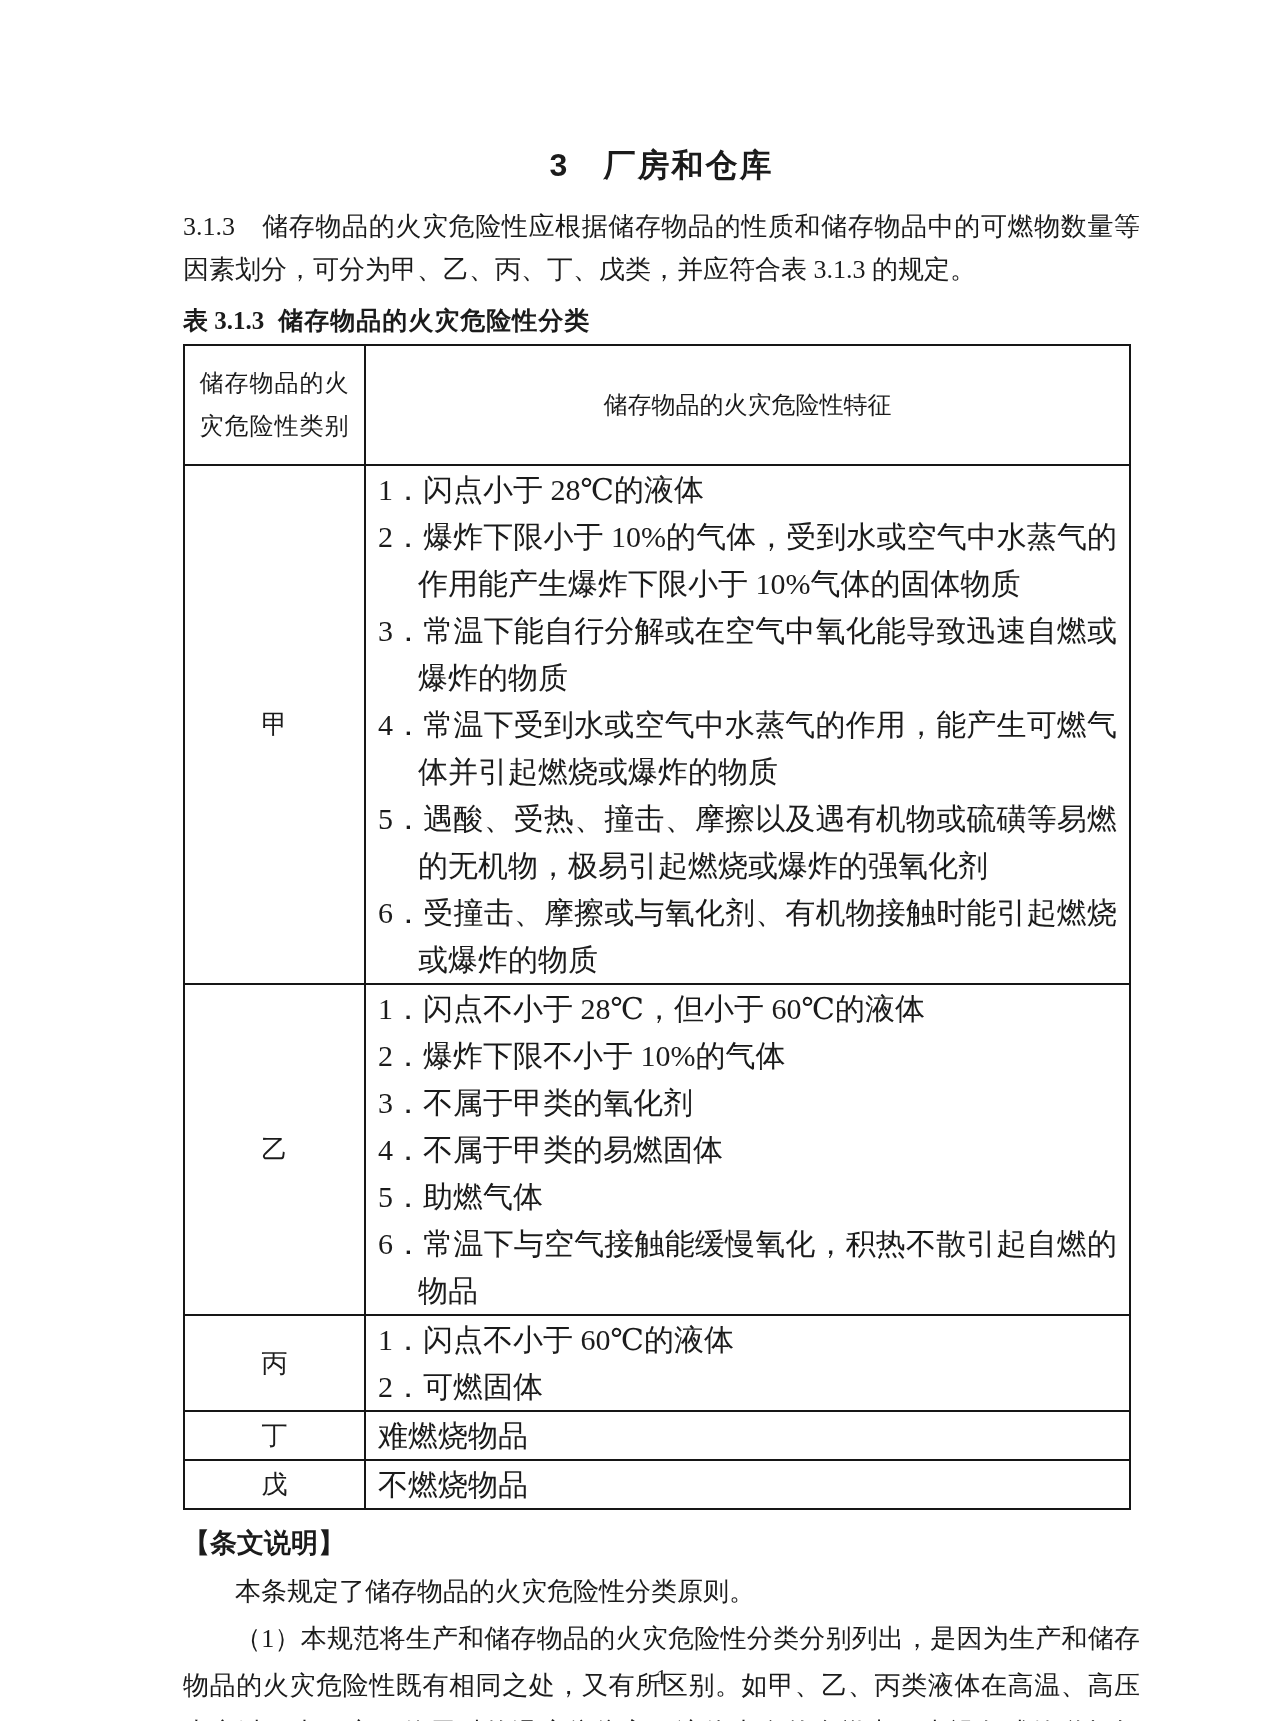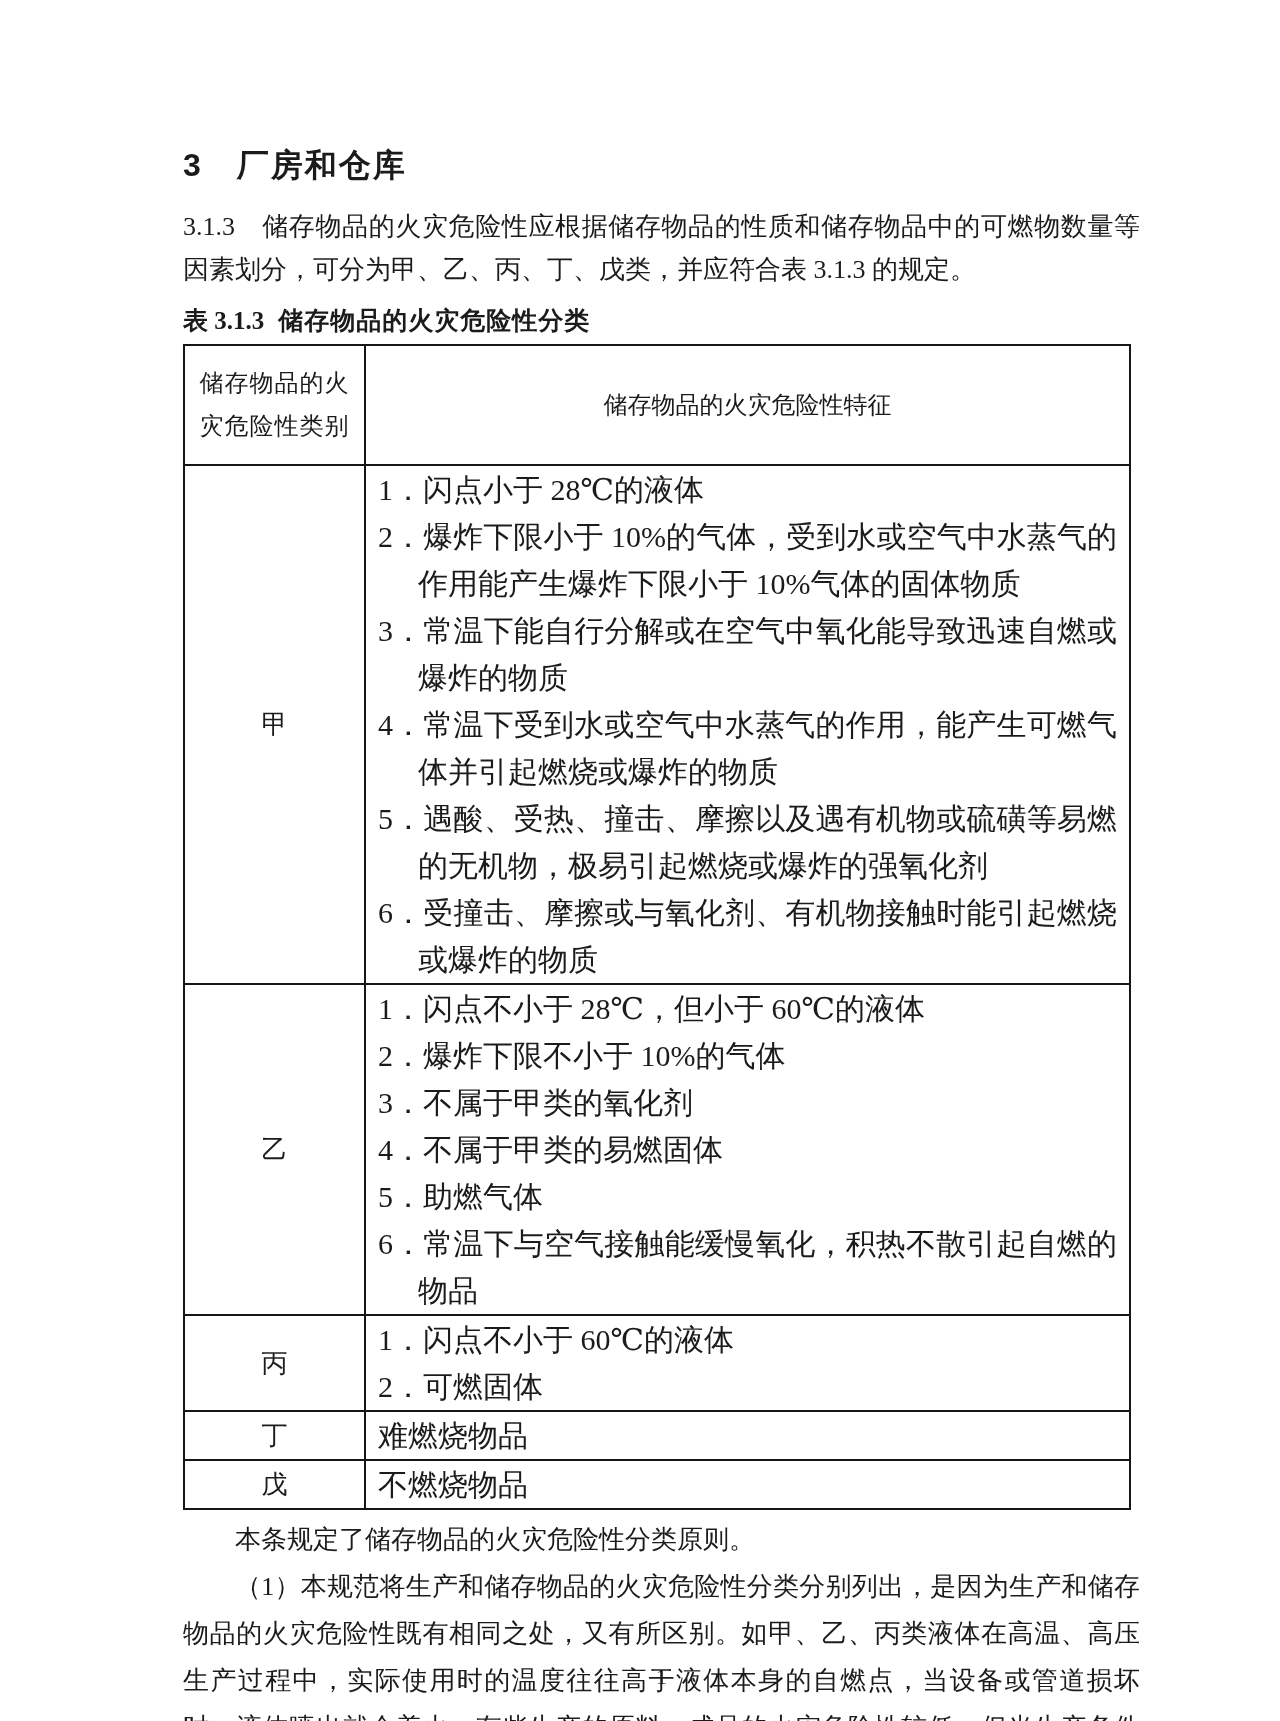--- a/index.html
+++ b/index.html
@@ -11,21 +11,21 @@
     overflow: hidden;
     color: #1b1b1b;
     font-family: "Liberation Serif", "DejaVu Serif", serif;
   }
   .content {
     margin-left: 183px;
     margin-right: 140px;
   }
   .doc-title {
     padding-top: 145px;
-    text-align: left;
+    text-align: center;
     font-family: "Liberation Sans", "DejaVu Sans", sans-serif;
     font-weight: bold;
     font-size: 32px;
     line-height: 40px;
     letter-spacing: 2px;
   }
   .intro {
     margin-top: 20px;
     font-size: 26px;
     line-height: 43px;
@@ -171,19 +171,20 @@
       </tr>
       <tr class="row-wu">
         <td class="cat">戊</td>
         <td class="feat">
           <div class="item">不燃烧物品</div>
         </td>
       </tr>
     </tbody>
   </table>
 
+  <div class="commentary-heading">【条文说明】</div>
 
   <p class="cpara first">本条规定了储存物品的火灾危险性分类原则。</p>
   <p class="cpara">（1）本规范将生产和储存物品的火灾危险性分类分别列出，是因为生产和储存物品的火灾危险性既有相同之处，又有所区别。如甲、乙、丙类液体在高温、高压生产过程中，实际使用时的温度往往高于液体本身的自燃点，当设备或管道损坏时，液体喷出就会着火。有些生产的原料、成品的火灾危险性较低，但当生产条件发生变化</p>
 
 </div>
 
 <div class="page-footer">1</div>
 
 </body></html>

